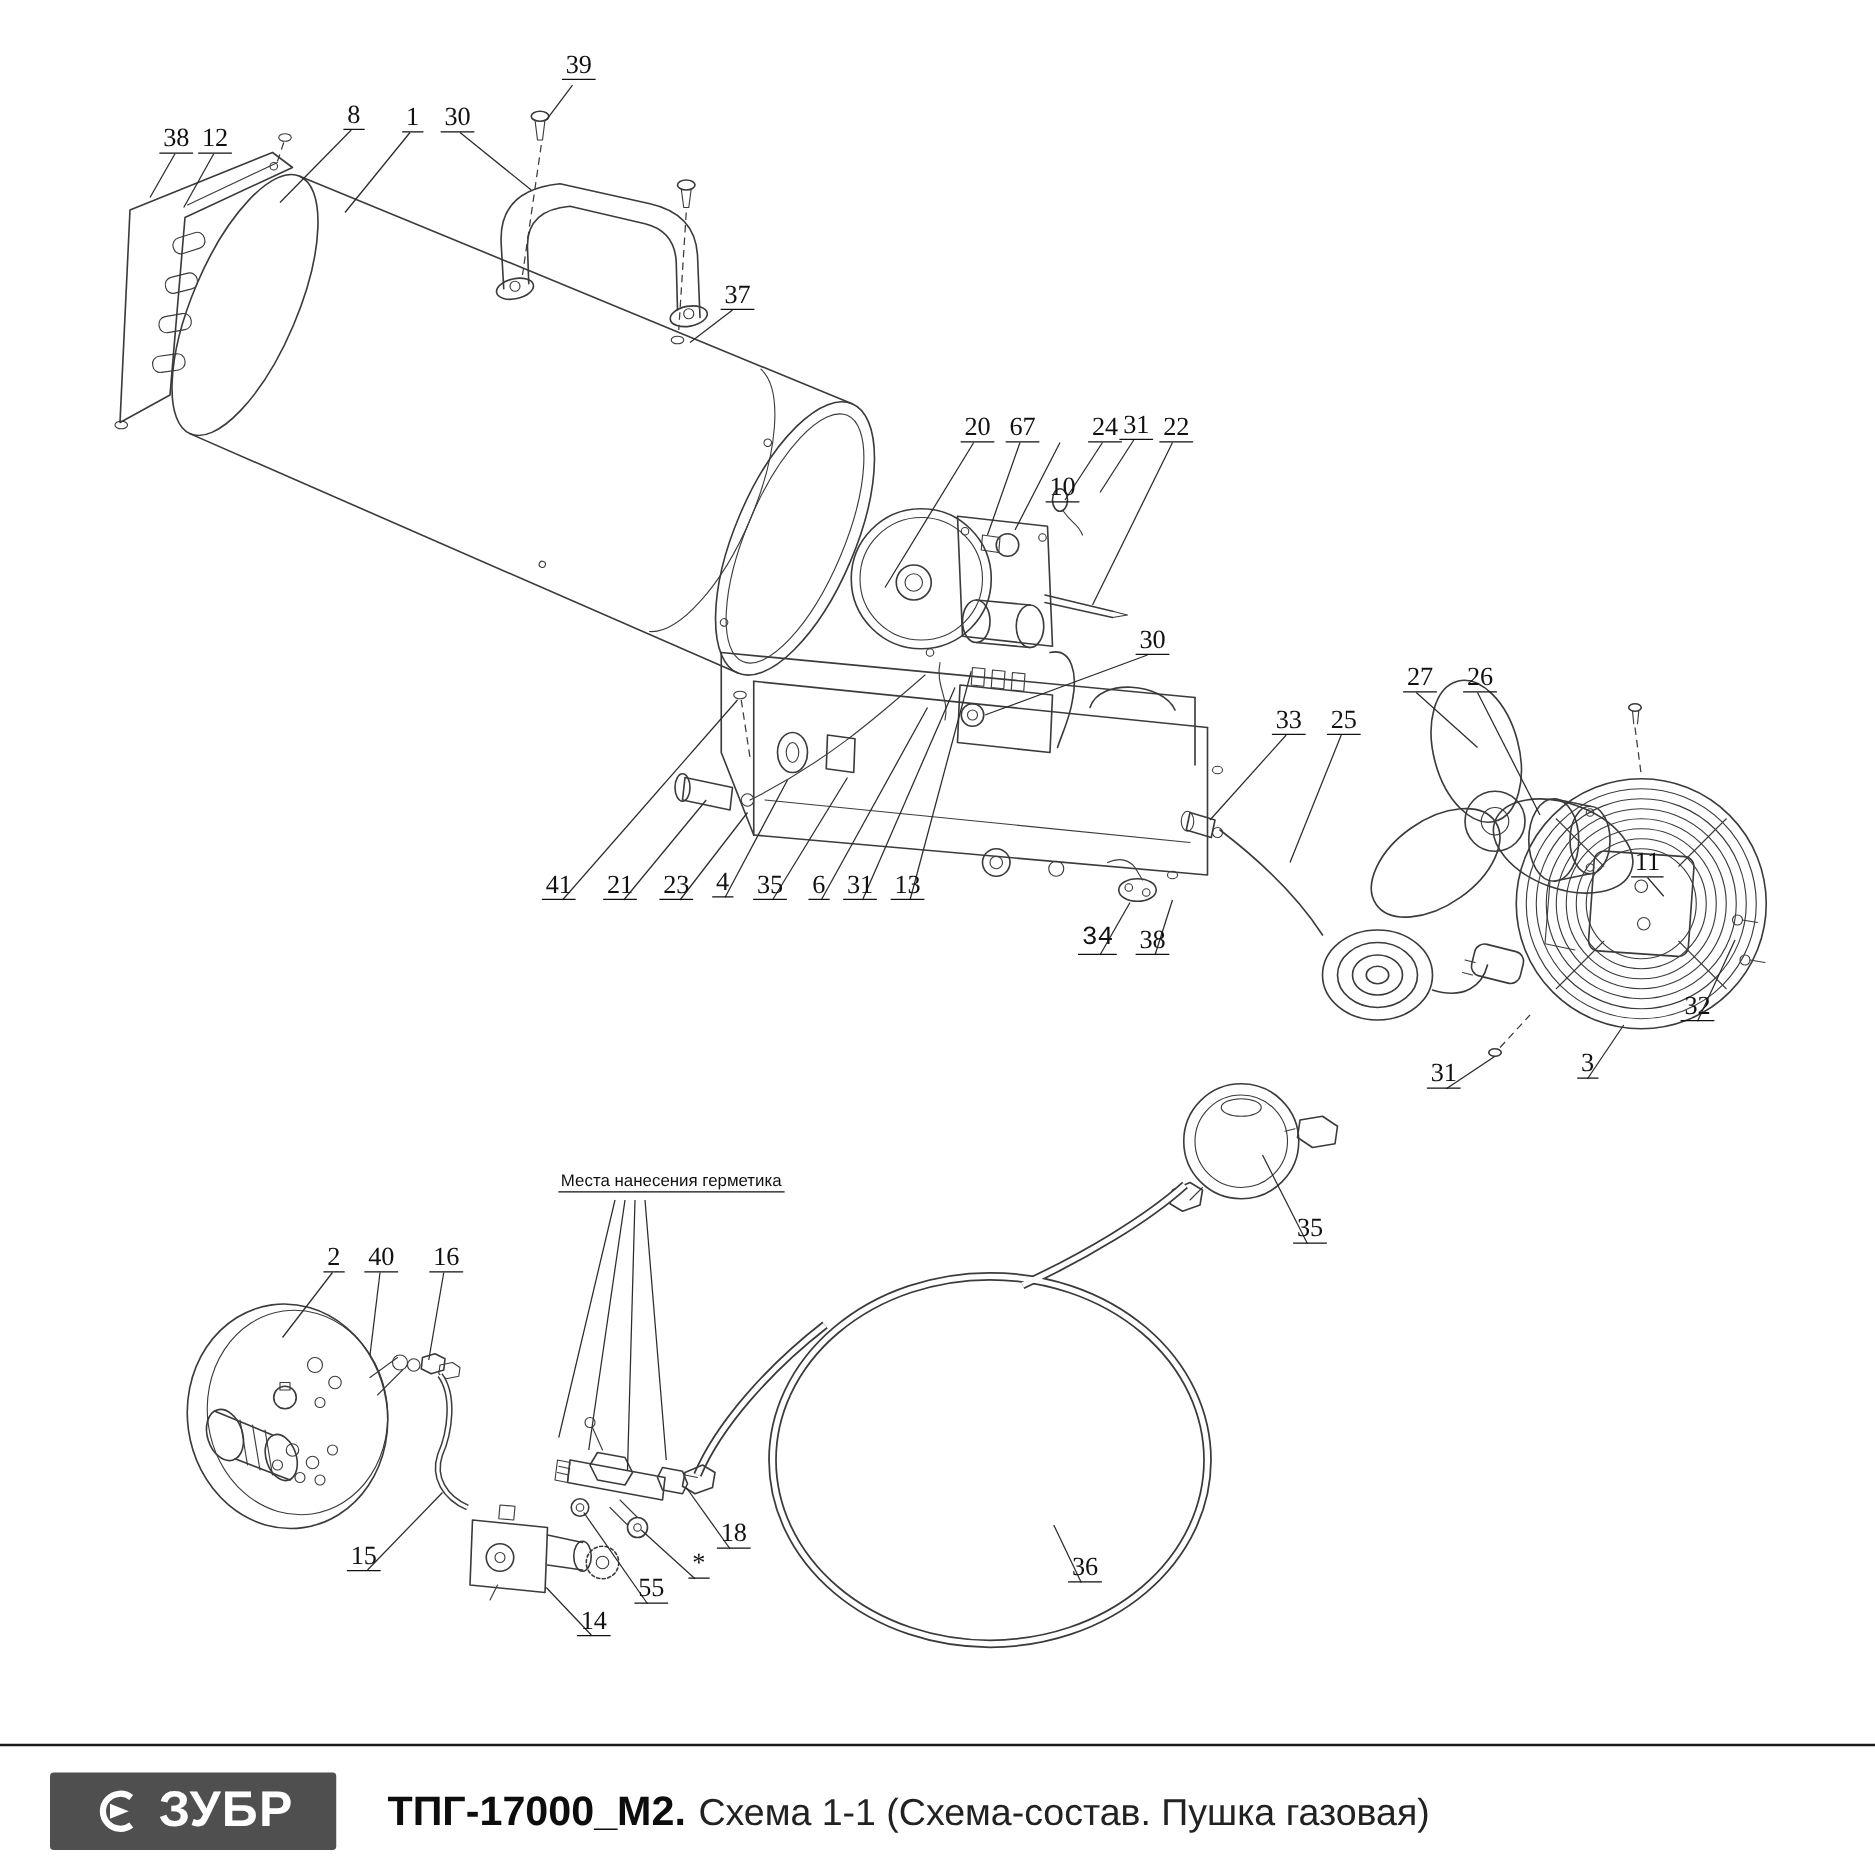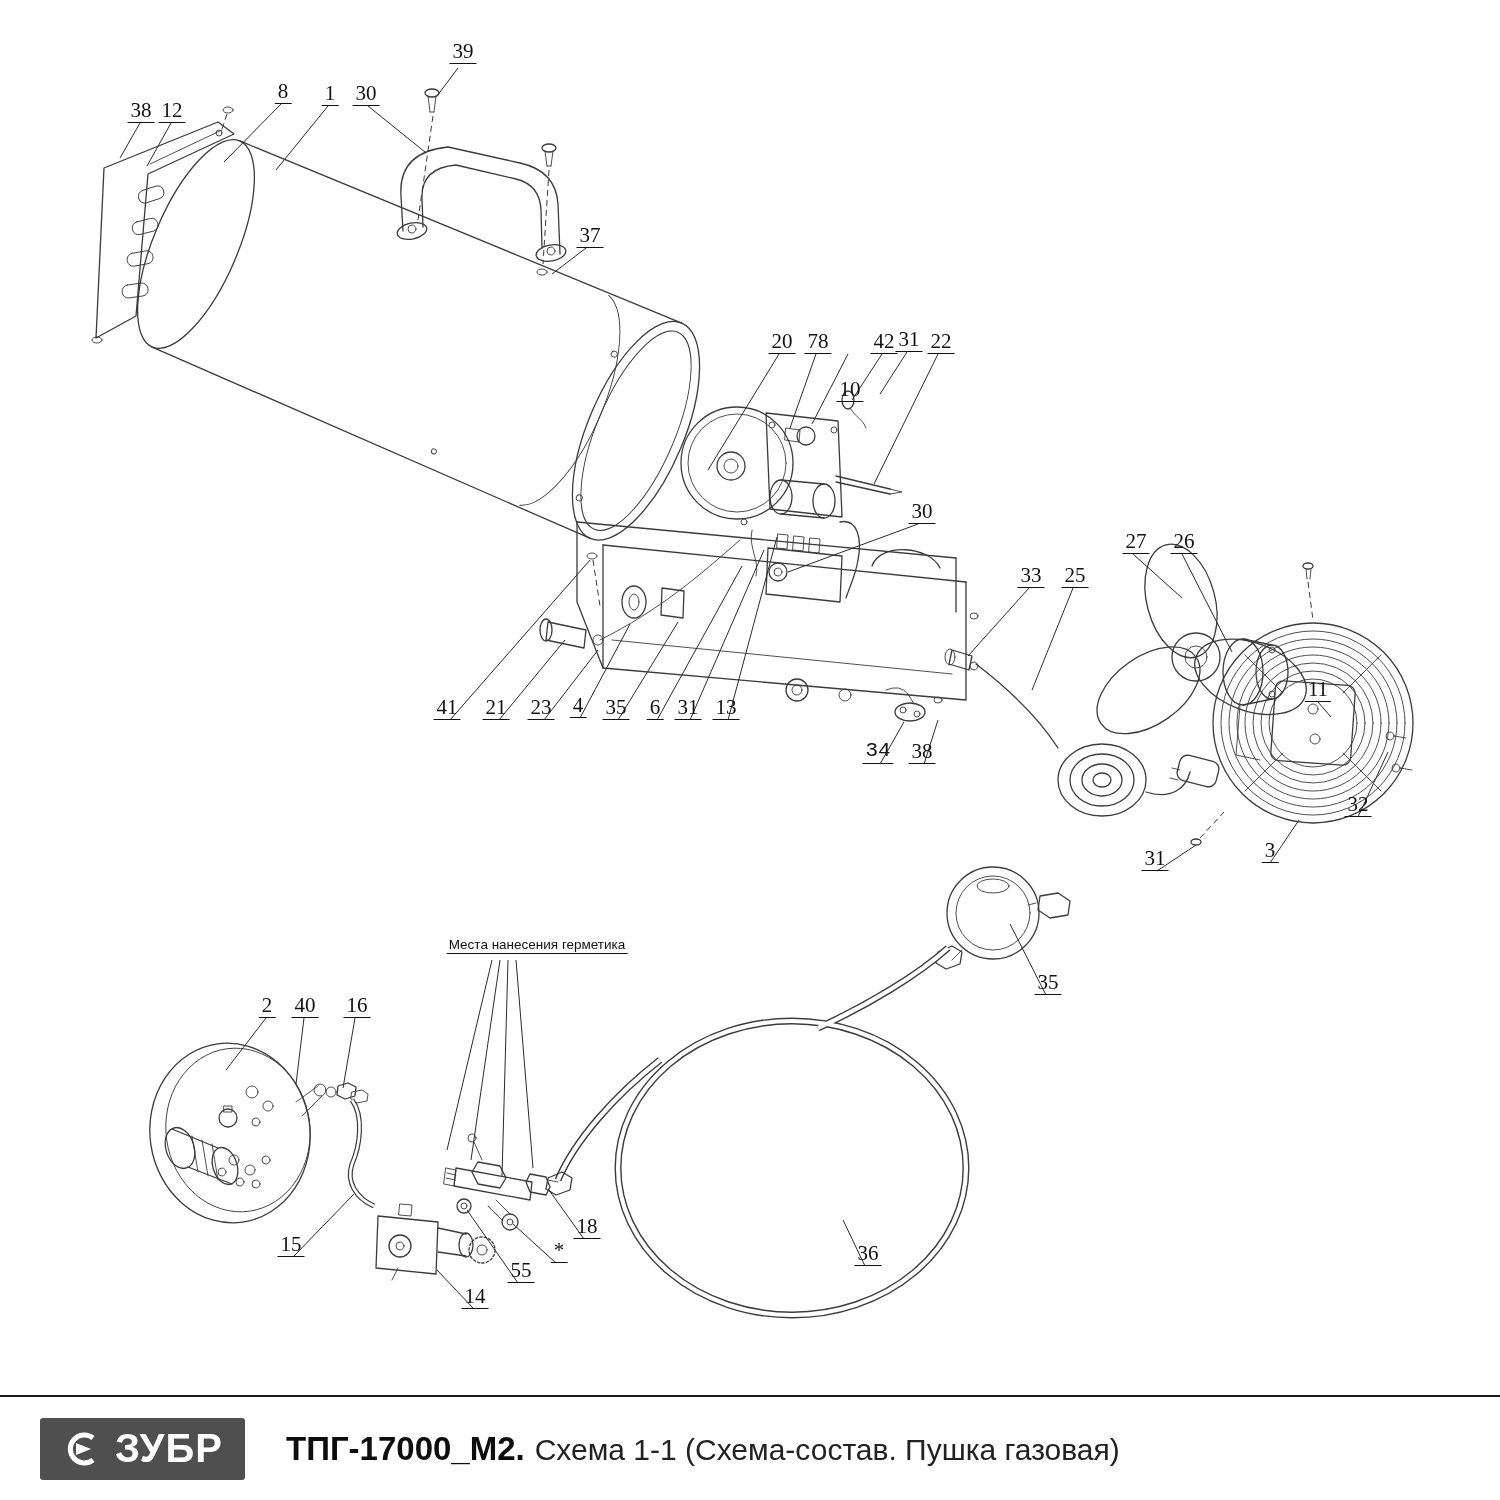--- a/index.html
+++ b/index.html
@@ -18,21 +18,21 @@
   .labels-layer{position:absolute;inset:0;pointer-events:none;}
   .part-label{position:absolute;transform:translateX(-50%);
       font-family:"Liberation Serif",serif;font-size:21px;color:#111;
       border-bottom:1.3px solid #111;line-height:1.05;padding:0 3px 1px 3px;
       white-space:nowrap;}
   .part-label.note{font-family:"Liberation Sans",sans-serif;font-size:13.5px;
       border-bottom:1px solid #111;padding:0 2px 1px 2px;}
   .footer{position:absolute;left:0;top:1395px;width:1500px;height:105px;
       border-top:2px solid #1a1a1a;display:flex;align-items:center;
       padding-left:40px;box-sizing:border-box;background:#fff;}
-  .logo{width:205px;height:62px;background:#4f4f4f;border-radius:3px;
+  .logo{width:229px;height:62px;background:#4f4f4f;border-radius:3px;
       display:flex;align-items:center;justify-content:center;gap:17px;flex:0 0 auto;}
   .logo-text{color:#fff;font-weight:bold;font-size:40px;letter-spacing:1px;}
   .doc-title{margin-left:41px;font-size:30px;color:#222;white-space:nowrap;}
   .doc-title .model{font-weight:bold;font-size:33px;color:#0d0d0d;margin-right:10px;}
 </style>
 </head>
 <body>
 
 <div class="stage">
 
@@ -352,23 +352,23 @@
 
   <div class="labels-layer">
       <span class="part-label" style="left: 463px; top: 40px;">39</span>
       <span class="part-label" style="left: 283px; top: 80px;">8</span>
       <span class="part-label" style="left: 330px; top: 82px;">1</span>
       <span class="part-label" style="left: 366px; top: 82px;">30</span>
       <span class="part-label" style="left: 141px; top: 99px;">38</span>
       <span class="part-label" style="left: 172px; top: 99px;">12</span>
       <span class="part-label" style="left: 590px; top: 224px;">37</span>
       <span class="part-label" style="left: 782px; top: 330px;">20</span>
-      <span class="part-label" style="left: 818px; top: 330px;">78</span>
+      <span class="part-label" style="left: 818px; top: 330px;">67</span>
       <span class="part-label" style="left: 850px; top: 330px; margin-top: 48px;">10</span>
-      <span class="part-label" style="left: 884px; top: 330px;">42</span>
+      <span class="part-label" style="left: 884px; top: 330px;">24</span>
       <span class="part-label" style="left: 909px; top: 328px;">31</span>
       <span class="part-label" style="left: 941px; top: 330px;">22</span>
       <span class="part-label" style="left: 922px; top: 500px;">30</span>
       <span class="part-label" style="left: 1136px; top: 530px;">27</span>
       <span class="part-label" style="left: 1184px; top: 530px;">26</span>
       <span class="part-label" style="left: 1031px; top: 564px;">33</span>
       <span class="part-label" style="left: 1075px; top: 564px;">25</span>
       <span class="part-label" style="left: 447px; top: 696px;">41</span>
       <span class="part-label" style="left: 496px; top: 696px;">21</span>
       <span class="part-label" style="left: 541px; top: 696px;">23</span>

